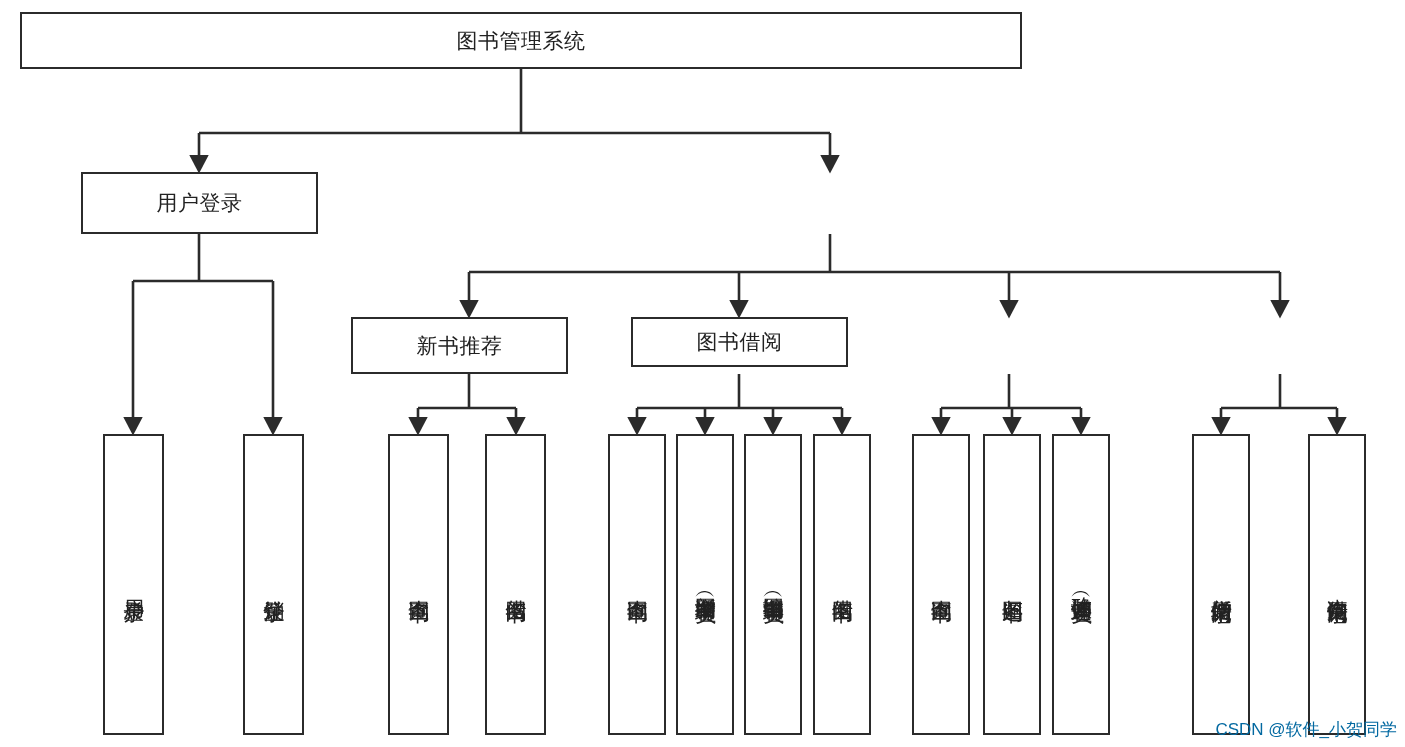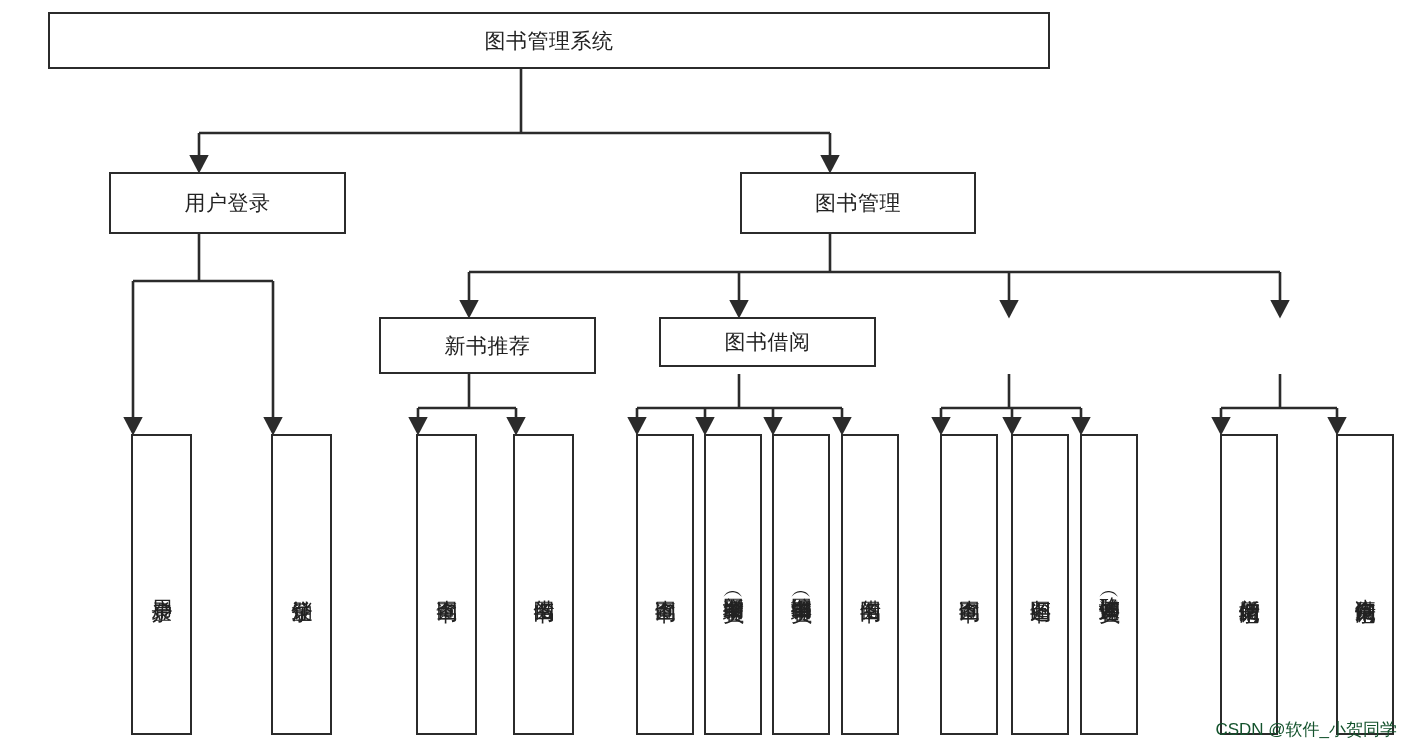--- a/index.html
+++ b/index.html
@@ -27,21 +27,20 @@
   }
   .node-box {
     position: absolute;
     box-sizing: border-box;
     background: #ffffff;
     border: 2px solid #2b2b2b;
     display: flex;
     align-items: center;
     justify-content: center;
     color: #222222;
-    margin-left: 28px;
   }
   .node-label {
     display: block;
     text-align: center;
     color: #222222;
     letter-spacing: 0.5px;
   }
   .h-node .node-label {
     font-size: 21px;
     line-height: 1.1;
@@ -57,21 +56,21 @@
     font-size: 21px;
     line-height: 1.28;
     letter-spacing: 1px;
     white-space: nowrap;
   }
   .watermark {
     position: absolute;
     right: 8px;
     bottom: 6px;
     font-size: 17px;
-    color: #14532d;
+    color: #0369a1;
     white-space: nowrap;
     font-family: "Liberation Sans", "DejaVu Sans", sans-serif;
   }
 </style>
 </head>
 <body>
 
 <div id="diagram-root">
 
   <svg id="diagram-svg" viewBox="0 0 1405 747" xmlns="http://www.w3.org/2000/svg">
@@ -126,23 +125,20 @@
     </g>
   </svg>
 
   <div class="node-box h-node" style="left:20px; top:12px; width:1002px; height:57px;">
     <span class="node-label">图书管理系统</span>
   </div>
 
   <div class="node-box h-node" style="left:81px; top:172px; width:237px; height:62px;">
     <span class="node-label">用户登录</span>
   </div>
-  <div class="node-box h-node" style="left:712px; top:172px; width:236px; height:62px;">
-    <span class="node-label">图书管理</span>
-  </div>
 
   <div class="node-box h-node" style="left:351px; top:317px; width:217px; height:57px;">
     <span class="node-label">新书推荐</span>
   </div>
   <div class="node-box h-node" style="left:631px; top:317px; width:217px; height:50px;">
     <span class="node-label">图书借阅</span>
   </div>
 
   <div class="node-box v-node" style="left:103px; top:434px; width:61px; height:301px;">
     <span class="node-label">用户登录</span>

